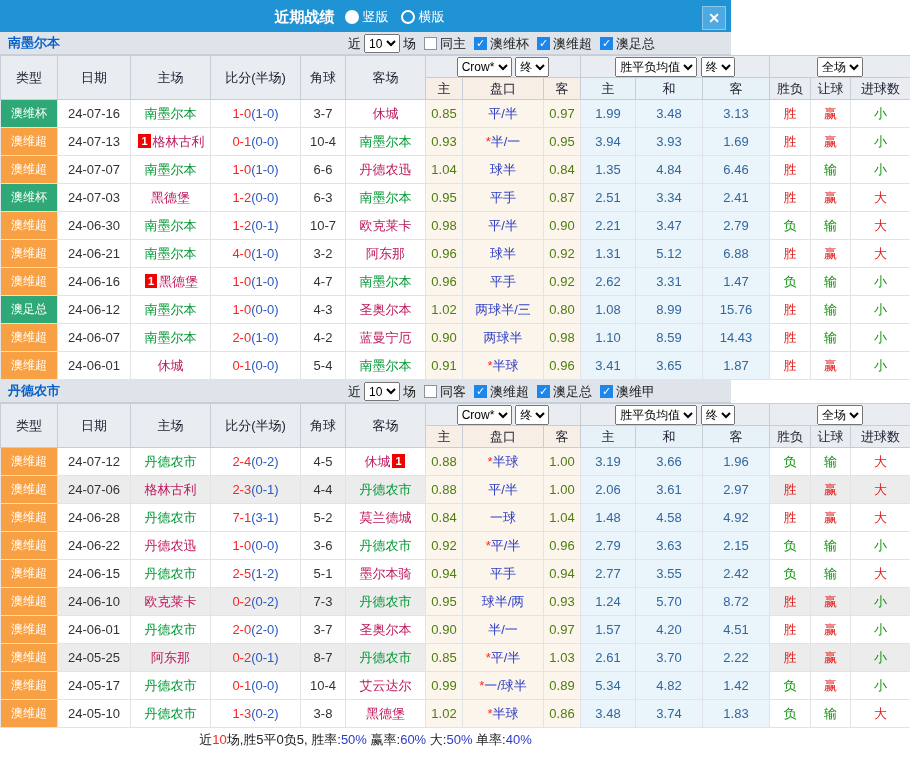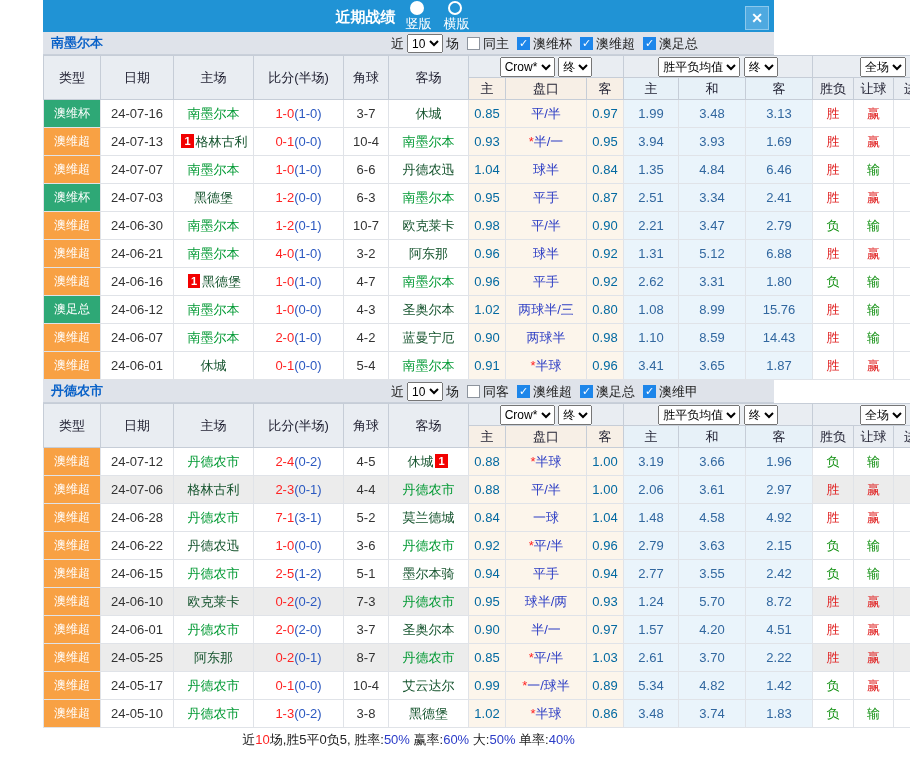--- a/index.html
+++ b/index.html
@@ -1,22 +1,22 @@
 <!DOCTYPE html>
 <html><head>
 <meta charset="utf-8">
 <style>
   html,body{margin:0;padding:0;background:#fff;}
   body{width:910px;height:777px;overflow:hidden;font-family:"Liberation Sans","DejaVu Sans",sans-serif;font-size:13px;color:#222;}
-  .app{width:731px;height:777px;position:relative;background:#fff;padding-left:43px;}
+  .app{width:731px;height:777px;position:relative;background:#fff;}
 
   
   .titlebar{height:32px;background:#2093d5;position:relative;display:flex;align-items:center;justify-content:center;border-top:2px solid #2093d5;box-sizing:border-box;}
   .titlebar .title{color:#fff;font-weight:bold;font-size:15px;margin-right:10px;}
-  .radio-opt{display:inline-flex;align-items:center;color:#fff;font-size:13px;margin-right:12px;cursor:pointer;flex-direction:column;}
+  .radio-opt{display:inline-flex;align-items:center;color:#fff;font-size:13px;margin-right:12px;cursor:pointer;}
   .radio{width:10px;height:10px;border:2px solid #fff;border-radius:50%;display:inline-block;margin-right:4px;background:transparent;}
   .radio.sel{background:#fff;}
   .close{position:absolute;right:5px;top:4px;width:24px;height:24px;background:#4ea9e0;border:1px solid #8cc8ec;color:#fff;font-size:14px;font-weight:bold;line-height:22px;text-align:center;padding:0;cursor:pointer;}
 
   
   .section-bar{height:23px;background:#dfe3ea;position:relative;display:flex;align-items:center;border-bottom:1px solid #c9d0da;box-sizing:border-box;}
   .team-name{color:#0a62c8;font-weight:bold;font-size:13px;padding-left:8px;}
   .filter{position:absolute;left:348px;top:0;height:23px;display:flex;align-items:center;white-space:nowrap;color:#222;}
   .filter select{font-size:12px;height:19px;margin:0 3px;}
   .cb{display:inline-block;width:13px;height:13px;border:1px solid #8d949e;background:#fff;box-sizing:border-box;margin:0 3px 0 8px;font-size:11px;line-height:11px;text-align:center;color:#fff;cursor:pointer;vertical-align:-2px;}
@@ -28,26 +28,26 @@
   thead th{background:#e9edf2;border:1px solid #c6cdd7;font-weight:normal;color:#223;font-size:13px;height:21px;padding:0;}
   thead .grp select{font-size:12px;height:20px;}
   thead th.sub-cream{background:#f7efe6;}
   thead th.sub-blue{background:#e7f1f8;}
   tbody td{border:1px solid #e0e3e8;text-align:center;padding:0;font-size:13px;color:#333;background:#fff;}
   tbody tr{height:28px;}
   td.c-type{color:#fff;font-size:12px;}
   td.t-green{background:#2ea876;}
   td.t-orange{background:#f8a144;}
   td.c-odds,td.c-handicap{background:#fcf5eb;}
-  td.c-odds{color:#0369a1;}
+  td.c-odds{color:#4d7c0f;}
   td.c-handicap{color:#2b3cc4;text-align:center;}
   td.c-avg{background:#eaf4fb;color:#31679f;}
   tr.hl td.plainbg{background:#ececec;margin-left:10px;}
   .team-ref{color:#009933;}
-  .team-plain{color:#14532d;}
+  .team-plain{color:#be185d;}
   .ft{color:#f22;}
   .ht{color:#2a58c0;}
   .star{color:#f22;}
   .v-red{color:#e02222;}
   .v-green{color:#149114;}
   .mini-badge{display:inline-block;background:#f20000;color:#fff;font-size:11px;font-weight:bold;line-height:14px;padding:0 3px;margin:0 2px;vertical-align:1px;}
 
   
   .summary{text-align:center;font-size:13px;color:#222;}
   .summary1{height:30px;line-height:30px;}
@@ -251,21 +251,21 @@
           <td class="plainbg">24-06-16</td>
           <td class="plainbg"><span class="mini-badge">1</span><span class="team-plain">黑德堡</span></td>
           <td class="plainbg"><span class="ft">1-0</span><span class="ht">(1-0)</span></td>
           <td class="plainbg">4-7</td>
           <td class="plainbg"><span class="team-ref">南墨尔本</span></td>
           <td class="c-odds">0.96</td>
           <td class="c-handicap">平手</td>
           <td class="c-odds">0.92</td>
           <td class="c-avg">2.62</td>
           <td class="c-avg">3.31</td>
-          <td class="c-avg">1.80</td>
+          <td class="c-avg">1.47</td>
           <td class="v-green plainbg">负</td>
           <td class="v-green plainbg">输</td>
           <td class="v-green plainbg">小</td>
         </tr>
         <tr>
           <td class="c-type t-green">澳足总</td>
           <td class="plainbg">24-06-12</td>
           <td class="plainbg"><span class="team-ref">南墨尔本</span></td>
           <td class="plainbg"><span class="ft">1-0</span><span class="ht">(0-0)</span></td>
           <td class="plainbg">4-3</td>

